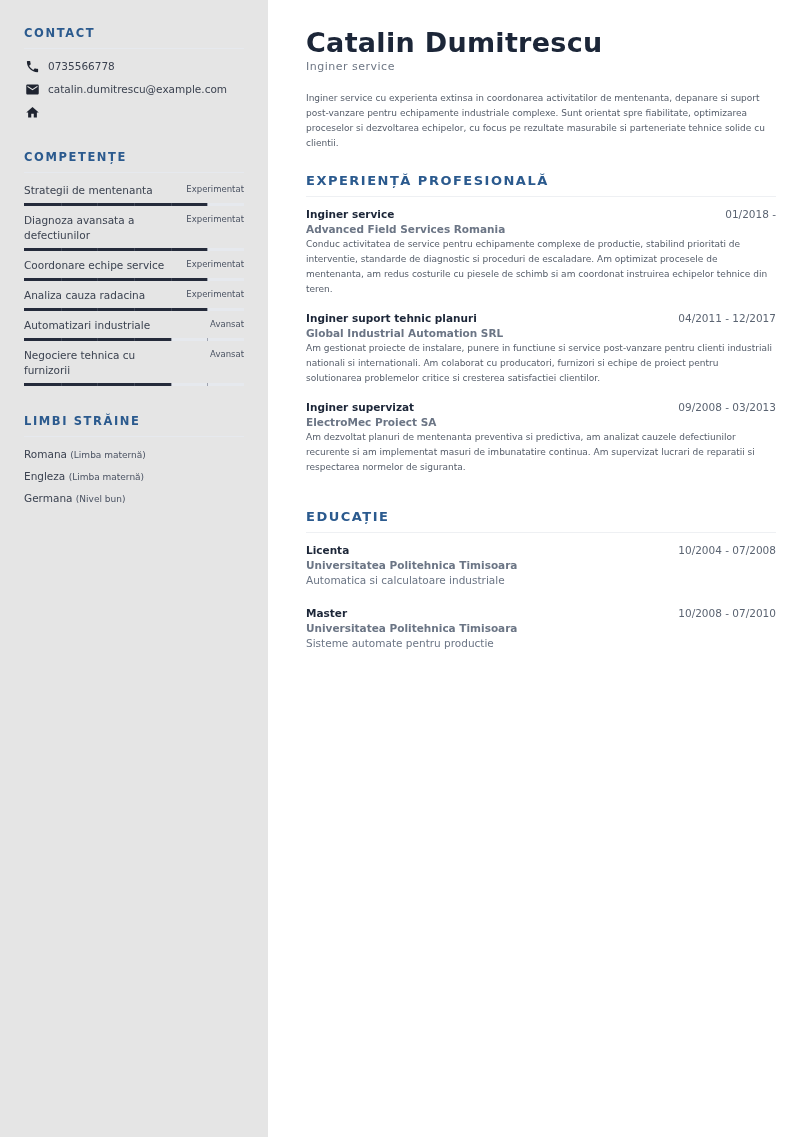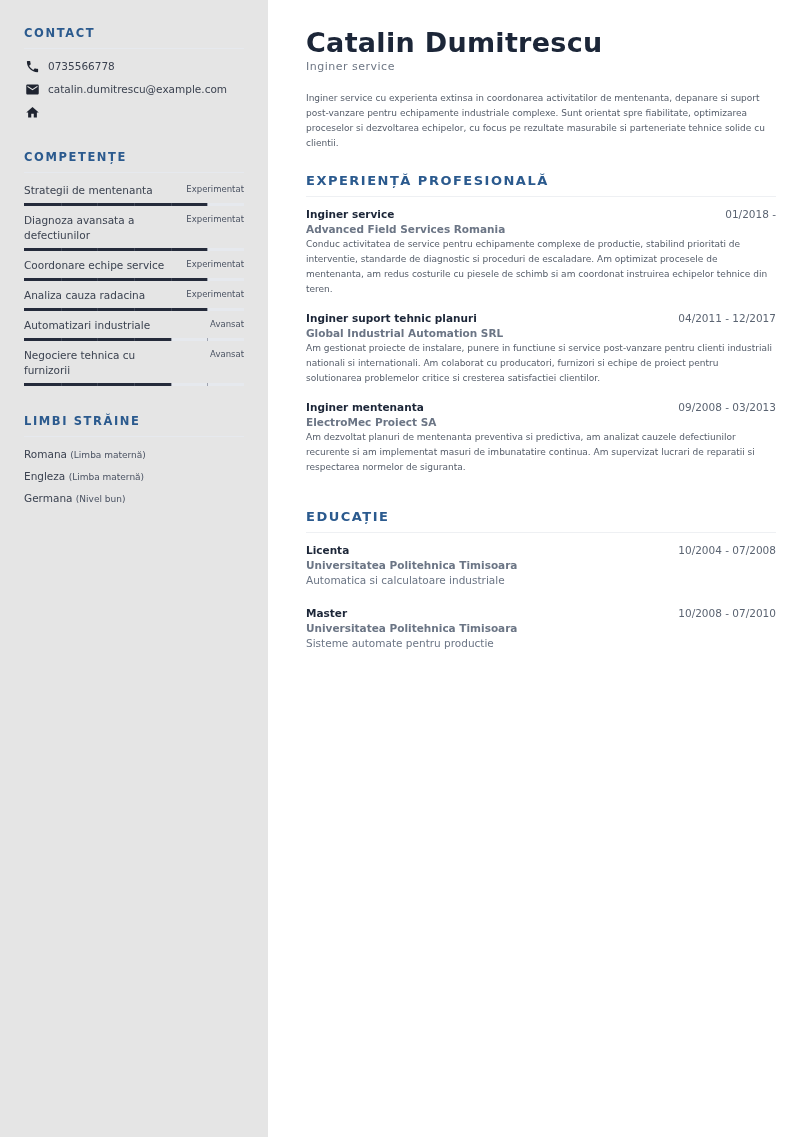--- a/index.html
+++ b/index.html
@@ -210,21 +210,21 @@
         <div class="entry">
           <div class="entry-row">
             <span class="entry-role">Inginer suport tehnic planuri</span>
             <span class="entry-date">04/2011 - 12/2017</span>
           </div>
           <div class="entry-org">Global Industrial Automation SRL</div>
           <p class="entry-desc">Am gestionat proiecte de instalare, punere in functiune si service post-vanzare pentru clienti industriali nationali si internationali. Am colaborat cu producatori, furnizori si echipe de proiect pentru solutionarea problemelor critice si cresterea satisfactiei clientilor.</p>
         </div>
         <div class="entry">
           <div class="entry-row">
-            <span class="entry-role">Inginer mentenanta</span>
+            <span class="entry-role">Inginer supervizat</span>
             <span class="entry-date">09/2008 - 03/2013</span>
           </div>
           <div class="entry-org">ElectroMec Proiect SA</div>
           <p class="entry-desc">Am dezvoltat planuri de mentenanta preventiva si predictiva, am analizat cauzele defectiunilor recurente si am implementat masuri de imbunatatire continua. Am supervizat lucrari de reparatii si respectarea normelor de siguranta.</p>
         </div>
       </div>
   </section>
 
   <section class="edu-section">
     <h2 class="section-heading">EDUCAȚIE</h2>

